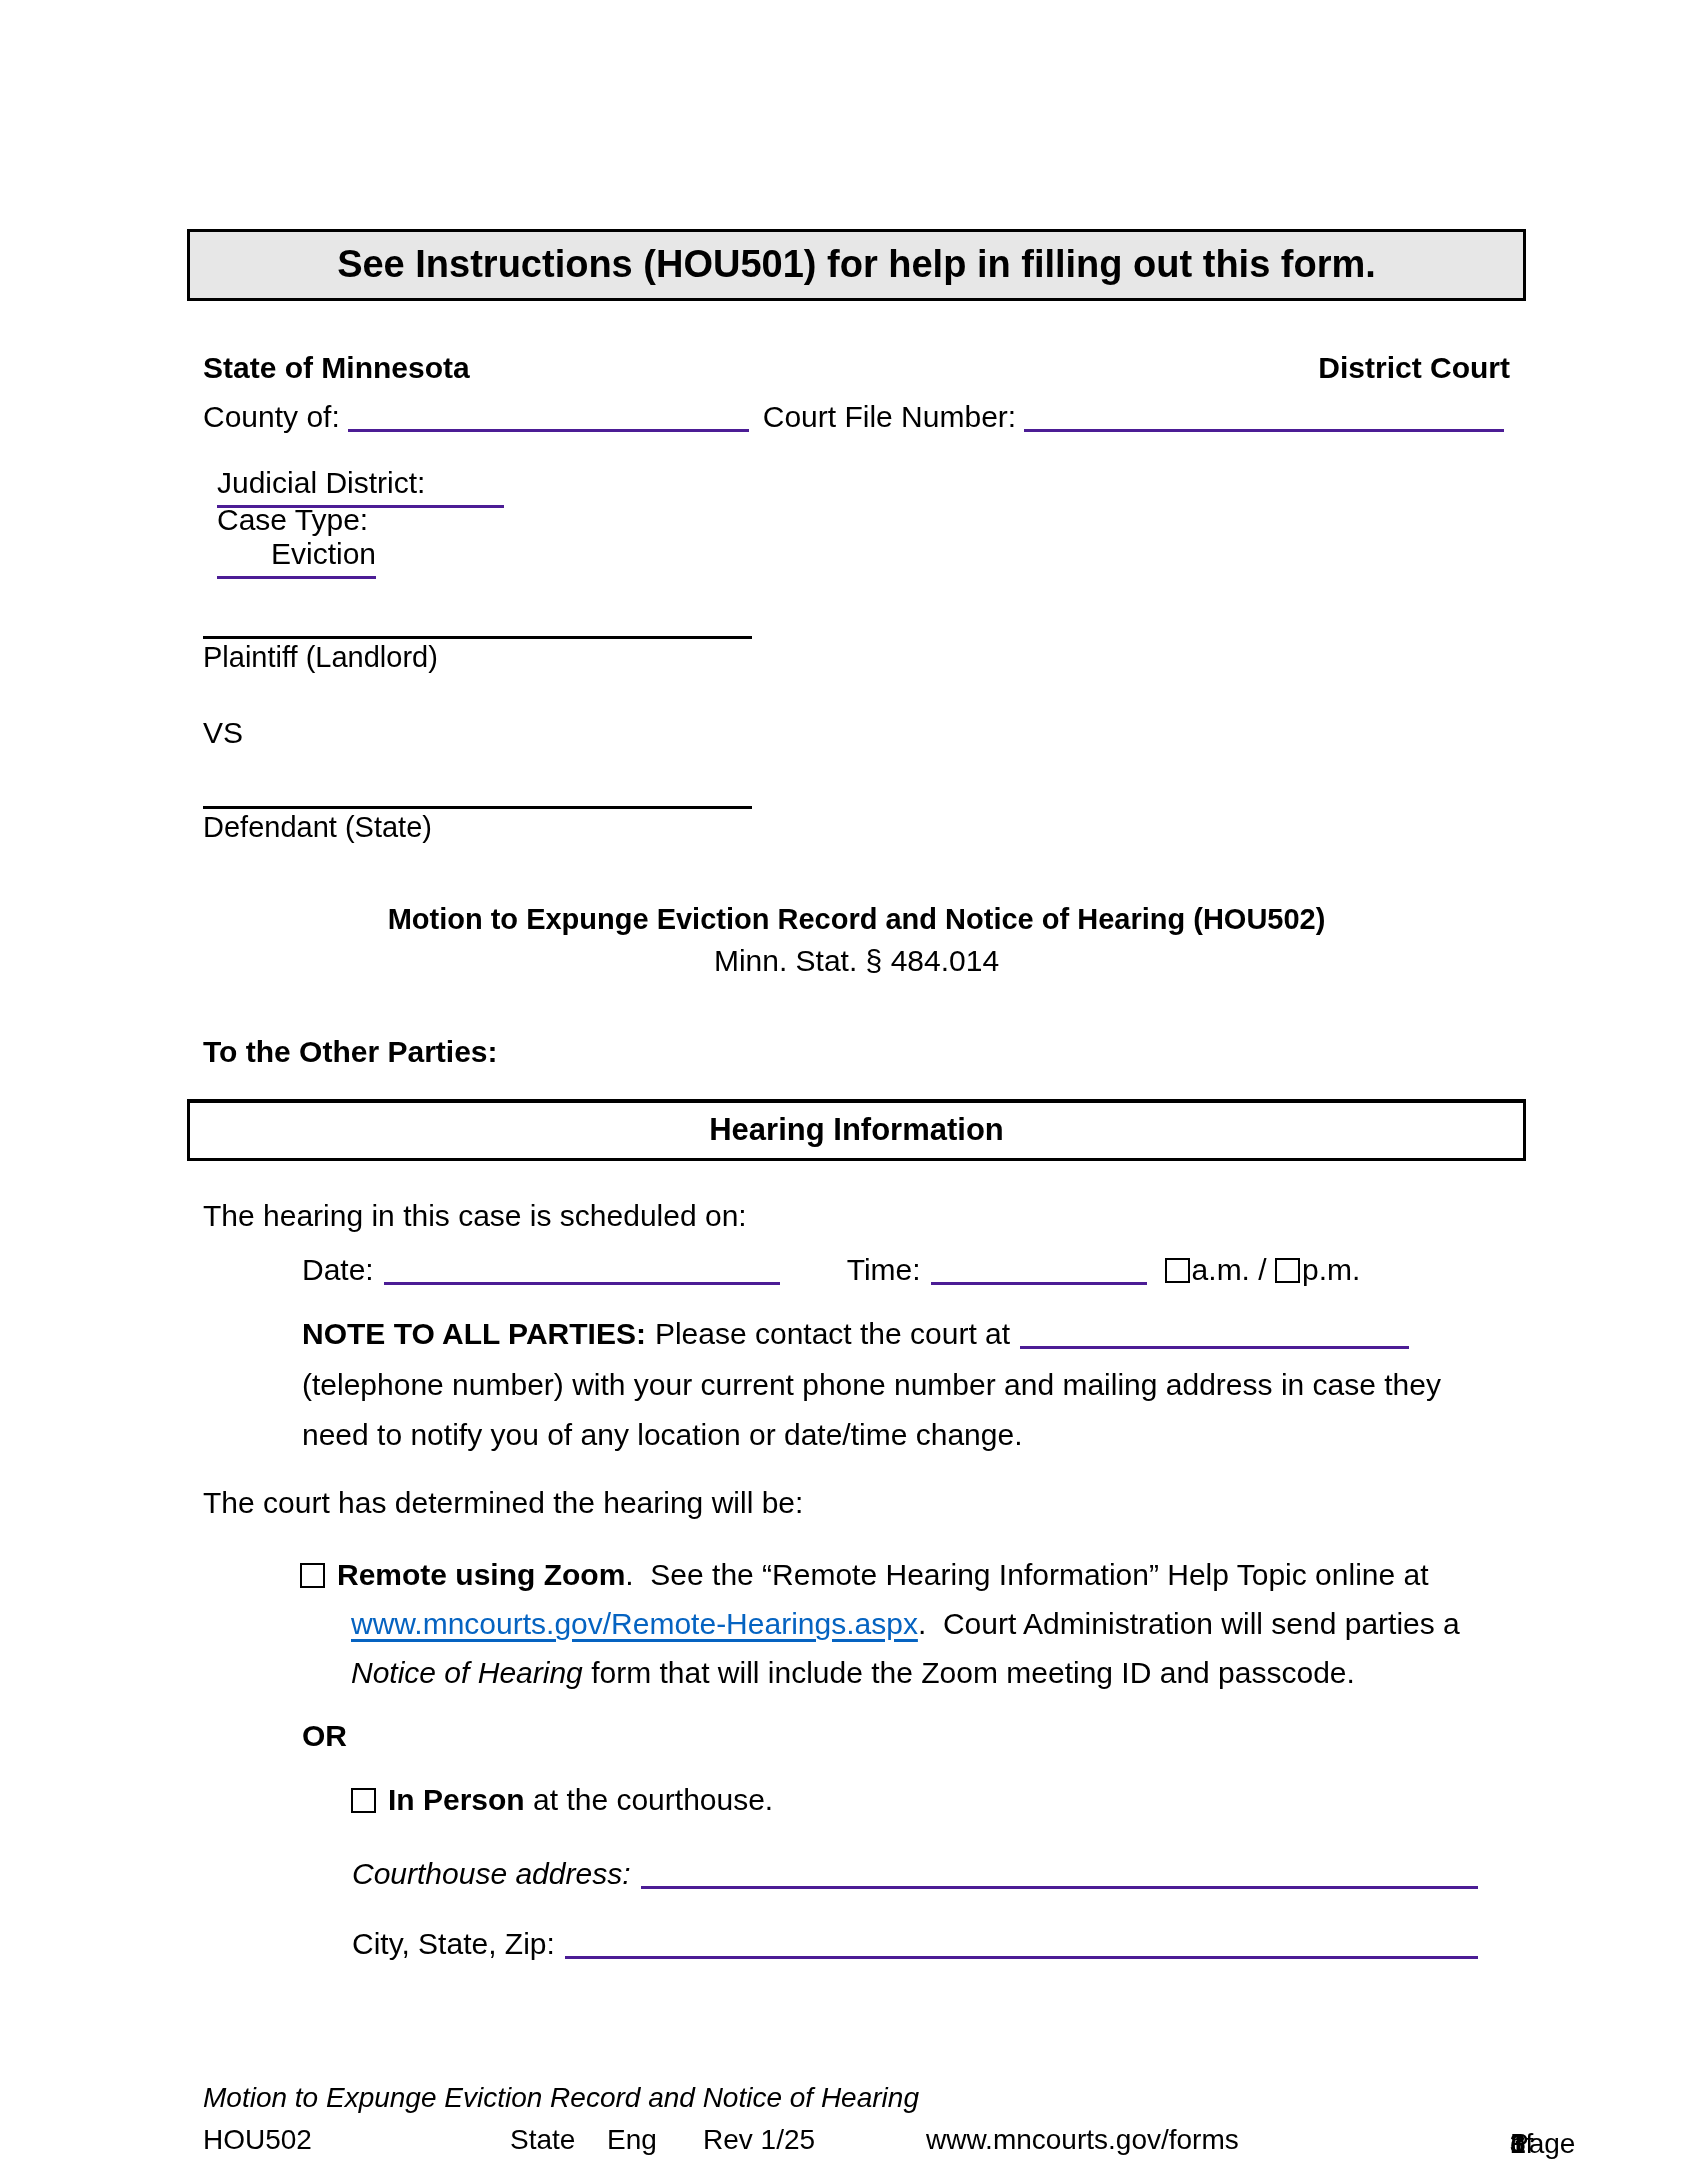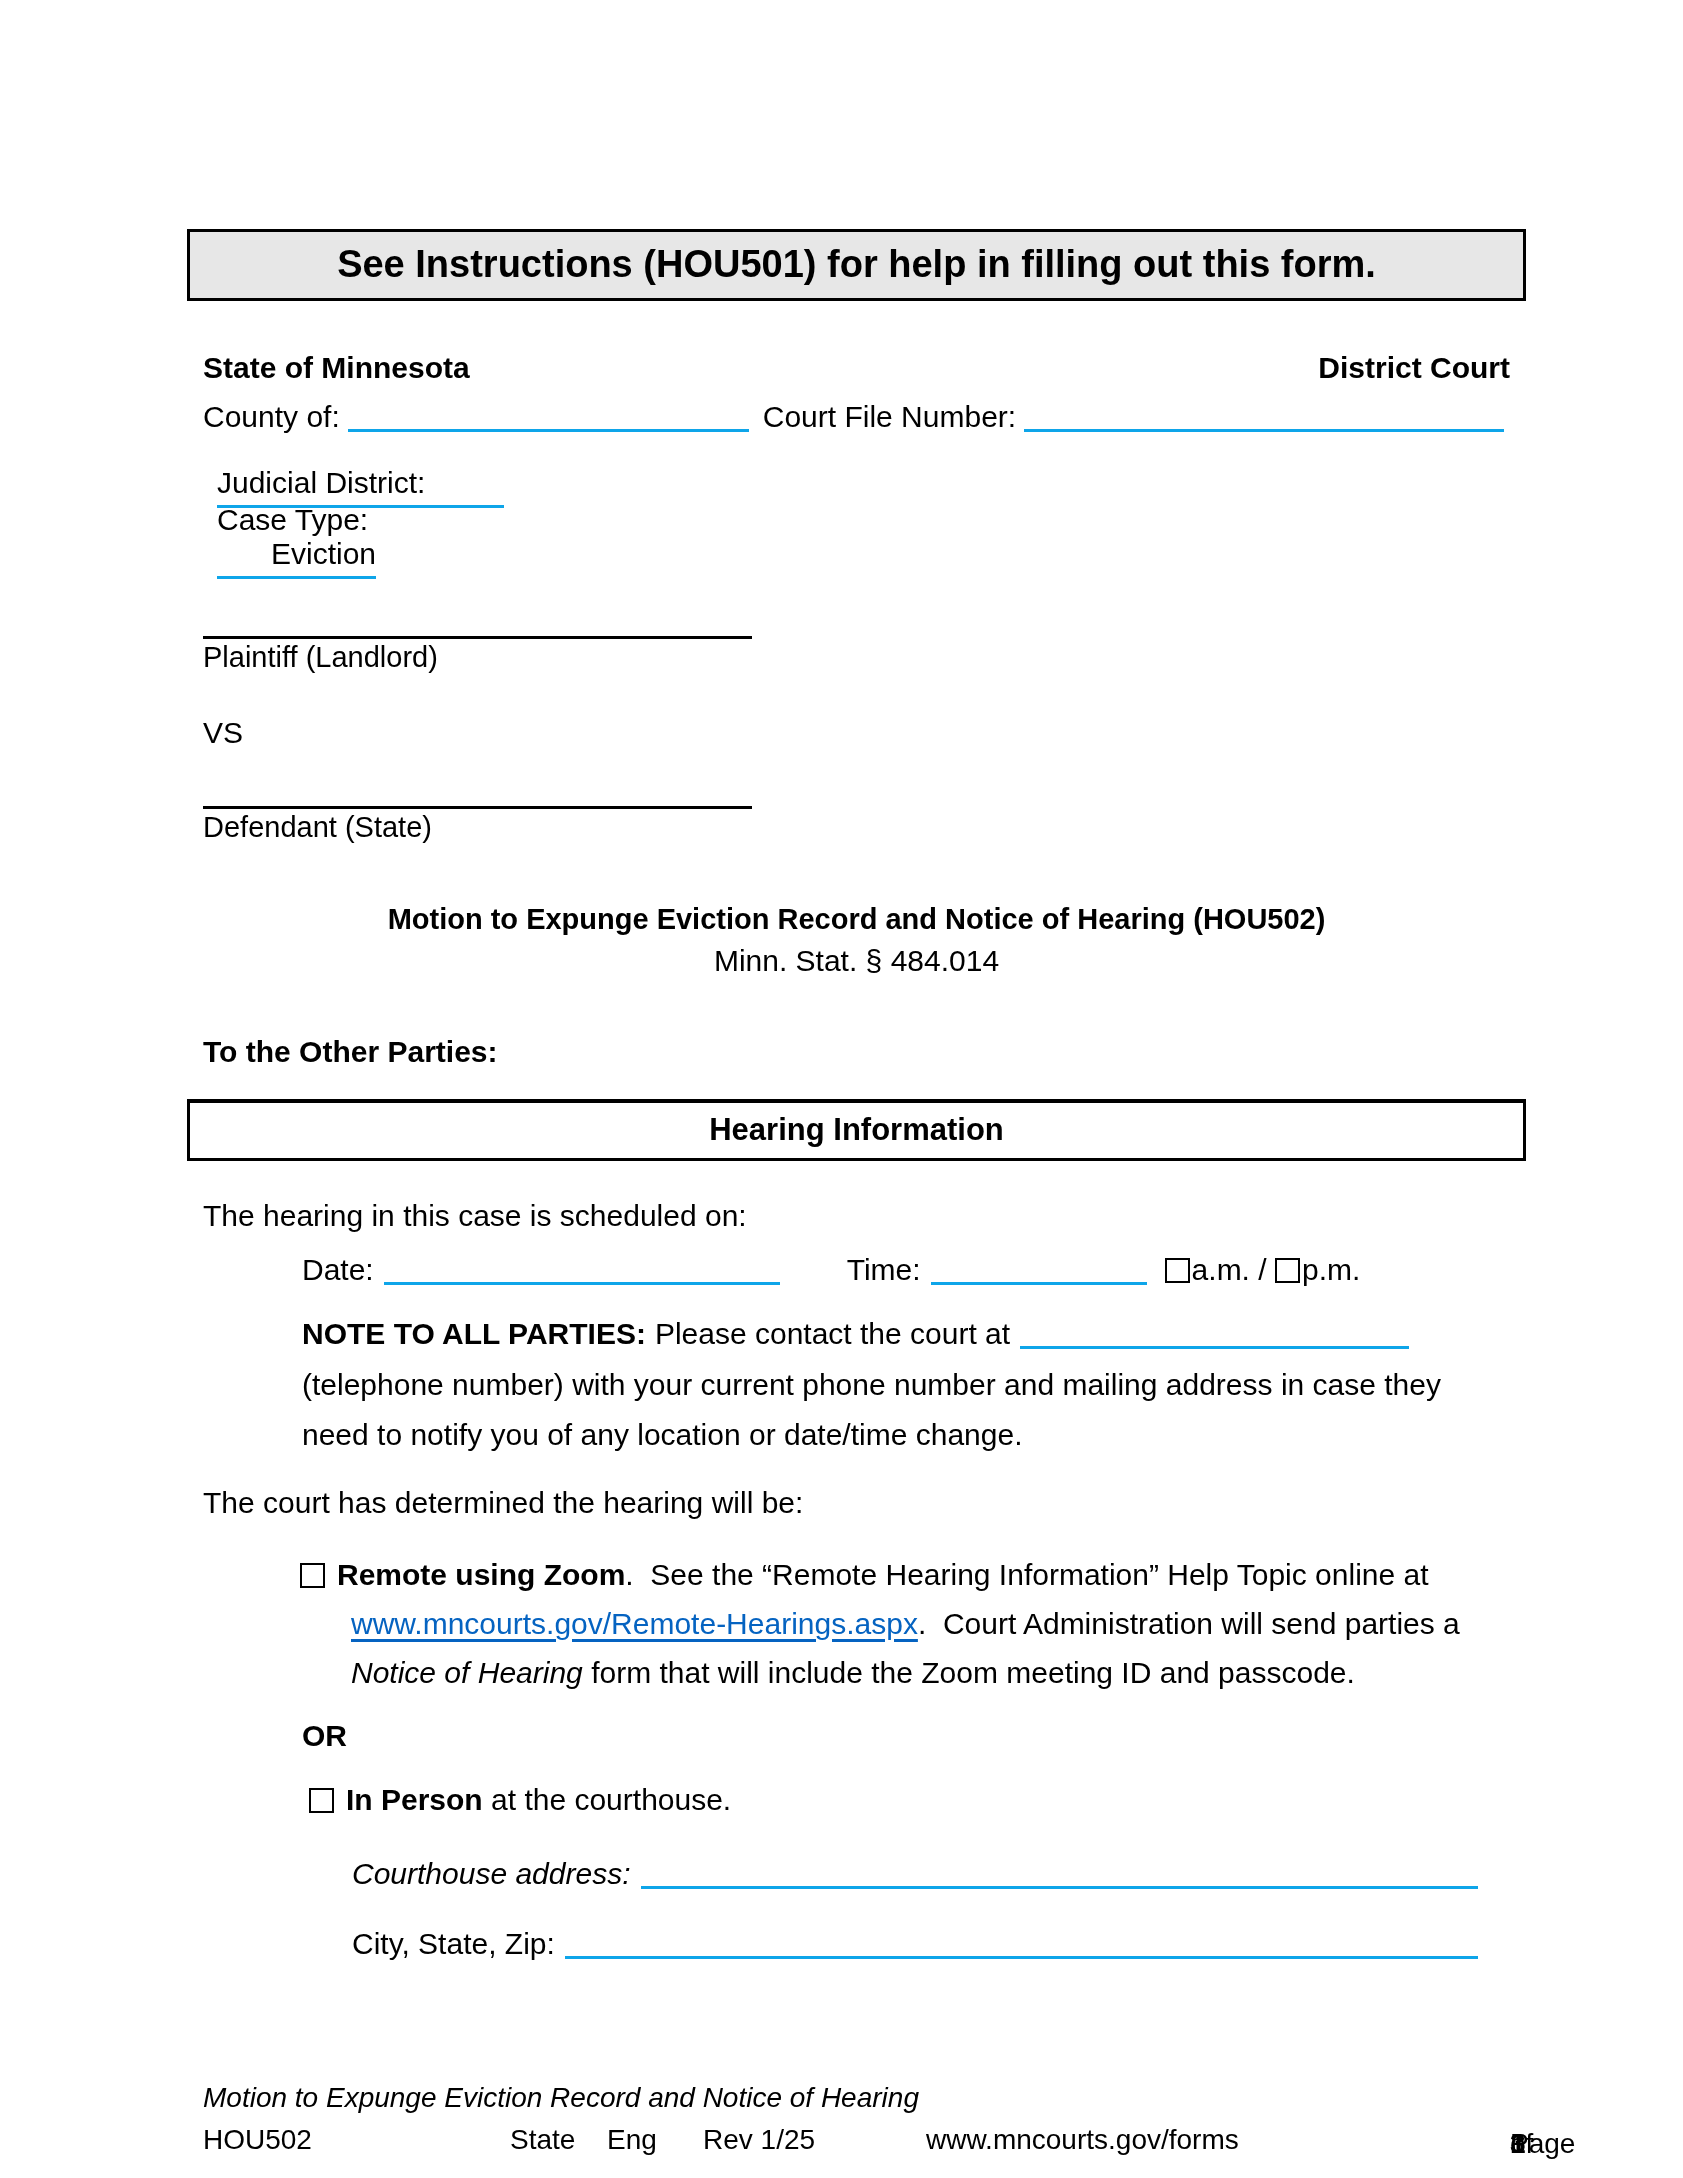--- a/index.html
+++ b/index.html
@@ -42,21 +42,21 @@
   .italic { font-style: italic; }
 
   
   .row { display: flex; align-items: baseline; }
   .caption-row1 { margin-top: 50px; justify-content: space-between; font-weight: bold; }
   .caption-row2 { margin-top: 15px; }
   .caption-row3 { margin-top: 32px; flex-direction: column; }
 
   .blank {
     display: inline-block;
-    border-bottom: 3px solid #0ea5e9;
+    border-bottom: 3px solid #4c1d95;
     position: relative;
     top: 5px;
   }
   .fill { flex: 1 1 auto; }
   .w405 { width: 401px; margin-left: 8px; }
   .w290 { width: 287px; margin-left: 8px; }
   .lbl-gap { margin-left: 14px; }
   .ml8 { margin-left: 8px; }
   .mr6 { margin-right: 6px; }
   .case-line { padding-left: 54px; }
@@ -101,21 +101,21 @@
     margin-left: 97px;
     width: 1218px;
     line-height: 49px;
     padding-left: 51px;
     text-indent: -51px;
     white-space: pre-wrap;
   }
   .link { color: #0563c1; text-decoration: underline; text-decoration-thickness: 2.5px; text-underline-offset: 5px; }
 
   .or { margin-top: 22px; margin-left: 99px; font-weight: bold; }
-  .inperson { margin-top: 30px; margin-left: 66px; white-space: pre-wrap; padding-left: 40px; }
+  .inperson { margin-top: 30px; margin-left: 108px; white-space: pre-wrap; padding-left: 40px; }
 
   .addr-row { display: flex; align-items: baseline; margin-left: 149px; }
   .addr1 { margin-top: 40px; font-style: italic; }
   .addr2 { margin-top: 36px; }
   .addr-blank { margin-left: 10px; margin-right: 32px; }
 
   
   .footer {
     position: absolute;
     left: 203px; right: 173px; bottom: 18px;

